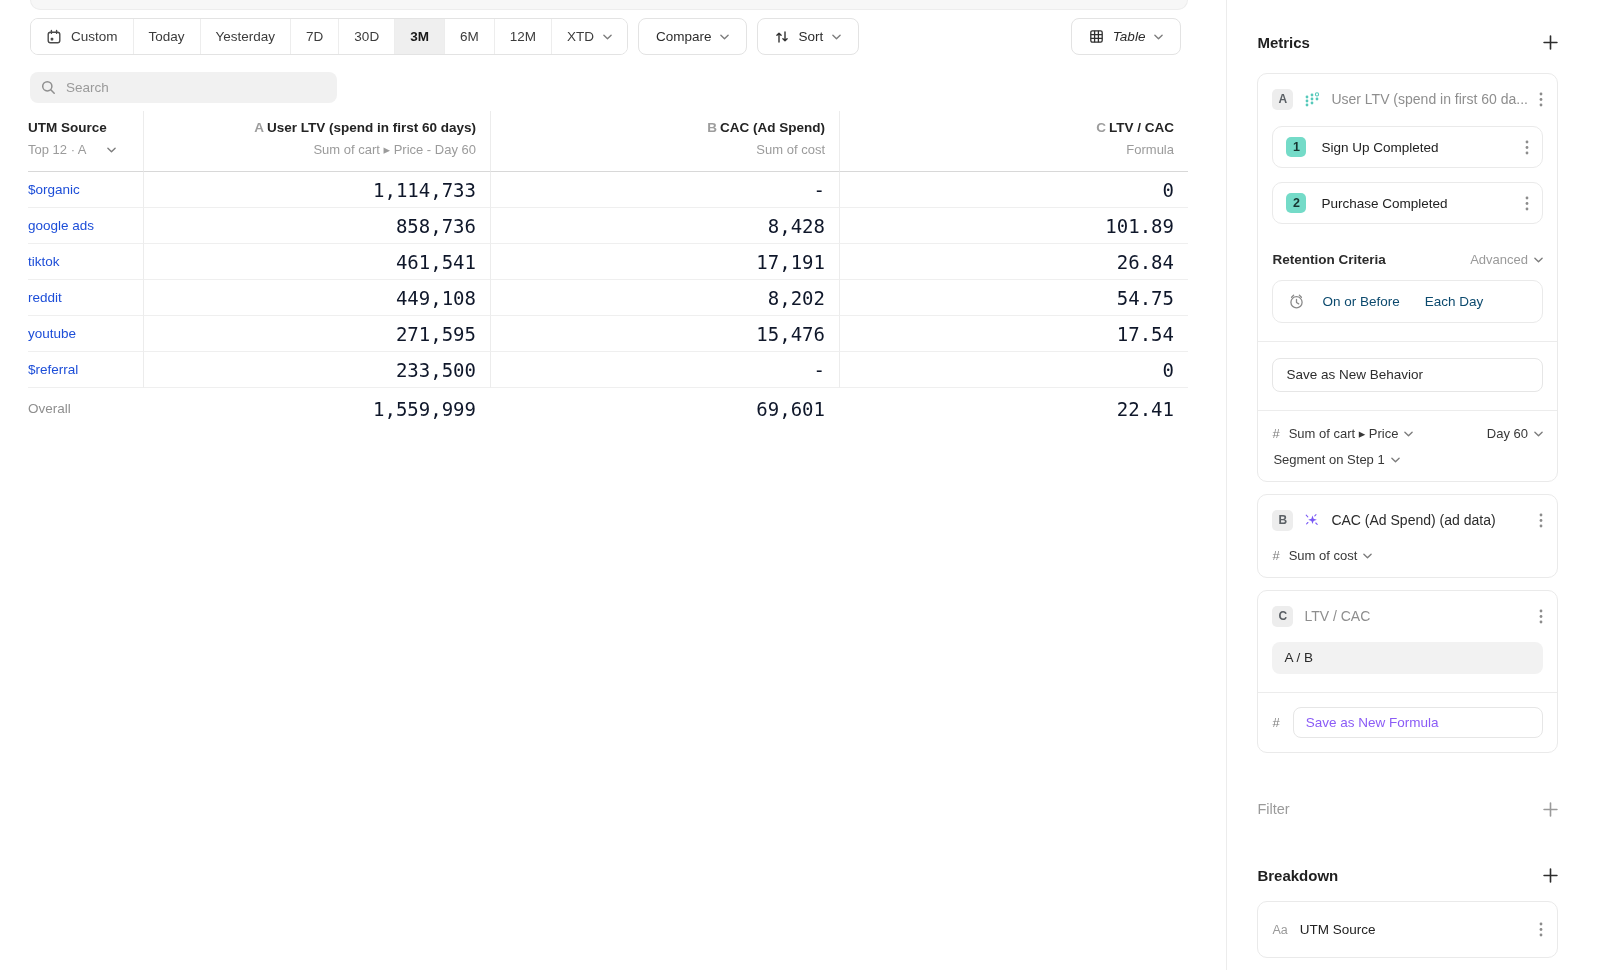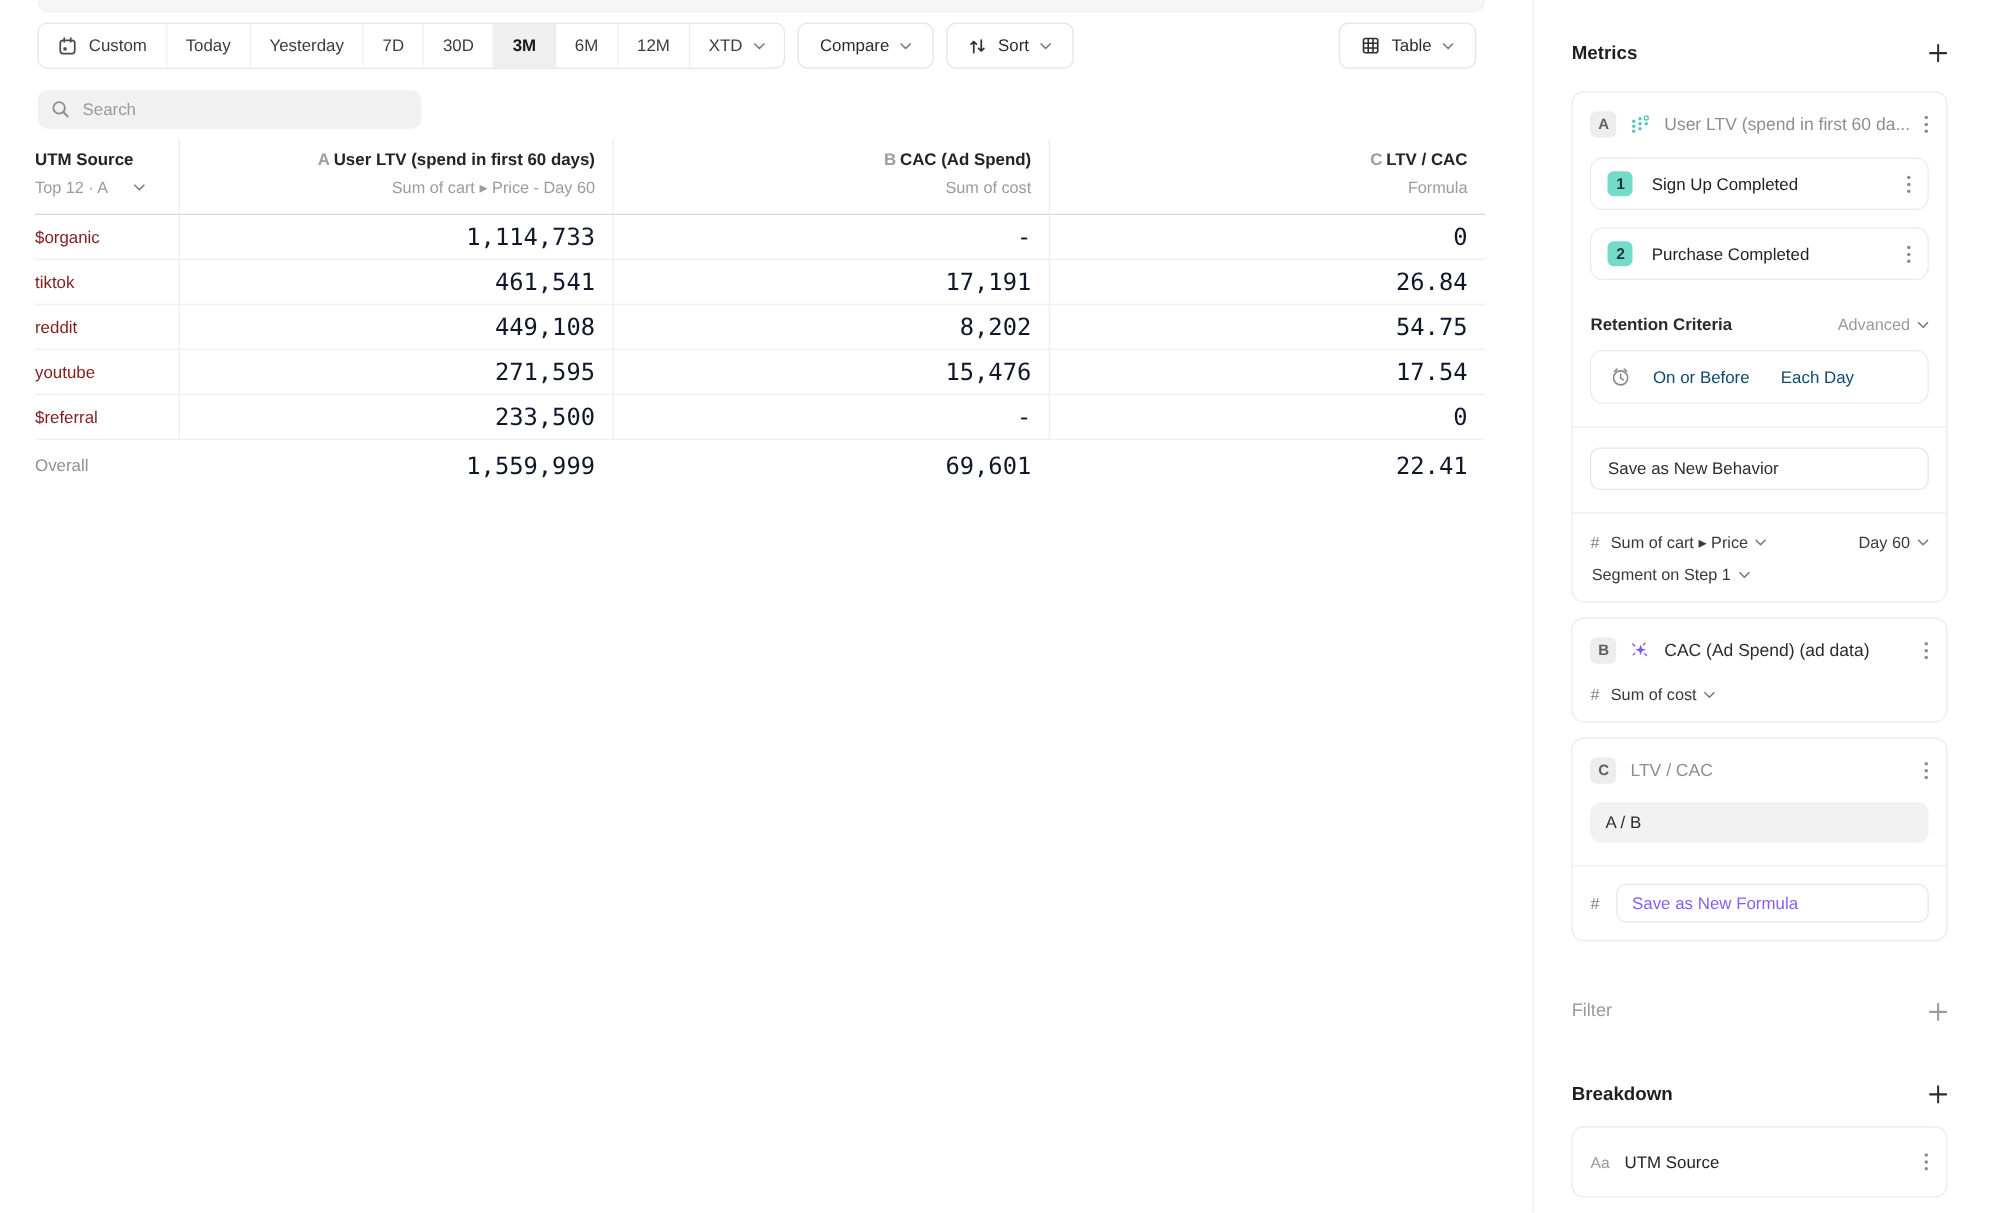--- a/index.html
+++ b/index.html
@@ -17,39 +17,39 @@
   .seg { display:inline-flex; border:1px solid #e3e3e3; border-radius:8px; height:37px;
          background:#fff; overflow:hidden; }
   .seg-item { display:flex; align-items:center; gap:9px; padding:0 15px; font-size:13.5px;
               color:#3c3c3c; background:#fff; border:none; border-right:1px solid #ededed;
               cursor:pointer; font-family:inherit; }
   .seg-item:last-child { border-right:none; }
   .seg-item.selected { background:#efefef; font-weight:700; color:#191919; }
   .btn { height:37px; border:1px solid #e3e3e3; border-radius:8px; background:#fff;
          display:flex; align-items:center; gap:9px; padding:0 17px; font-size:13.5px;
          color:#2c2c2c; margin-left:10px; cursor:pointer; font-family:inherit; }
-  .table-btn { margin-left:auto; margin-right:45px; }
+  .table-btn { margin-left:auto; margin-right:45px;font-style:italic; }
 
   .search { margin:17px 0 0 30px; width:307px; height:31px; background:#f1f1f1;
             border-radius:8px; display:flex; align-items:center; gap:10px; padding:0 11px; }
   .search input { flex:1; border:none; background:transparent; outline:none;
                   font-size:13.5px; color:#333; font-family:inherit; }
   .search input::placeholder { color:#9a9a9a; }
 
   .tbl { margin:8px 0 0 28px; width:1160px; }
   .trow { display:grid; grid-template-columns:115px 347px 349px 349px; }
   .bordered > div:nth-child(n+2) { border-left:1px solid #ececec; }
   .thead > div { border-bottom:1px solid #d8d8d8; padding-top:8px; padding-bottom:13px; }
   .th-main { font-size:13.5px; font-weight:700; color:#242424; line-height:17px; }
   .col-letter { color:#9d9d9d; font-weight:600; margin-right:3px; }
   .th-sub { margin-top:6px; font-size:13px; color:#9b9b9b; line-height:16px; }
   .th-first .th-sub { display:flex; align-items:center; gap:20px; }
   .th-val { text-align:right; padding-right:14px; }
   .td { height:36px; line-height:36px; border-bottom:1px solid #efefef; overflow:hidden; }
-  .td-label { font-size:13.5px; color:#7f1d1d; }
+  .td-label { font-size:13.5px; color:#1d4ed8; }
   .td-num { text-align:right; padding-right:14px; font-family:"DejaVu Sans Mono",monospace;
             font-size:19px; color:#0f172a; }
   .brow:last-of-type .td { border-bottom:1px solid #dadada; }
   .overall { margin-top:3px; }
   .overall .td { border-bottom:none; }
   .overall-label { color:#8f8f8f; }
 
   
   .sidebar { flex:1; border-left:1px solid #ececec; padding:34px 42px 0 30px; }
   .side-head { display:flex; justify-content:space-between; align-items:center; }
@@ -214,20 +214,26 @@
         </div>
       </div>
 
       <div class="trow brow bordered">
         <div class="td td-label">$organic</div>
         <div class="td td-num">1,114,733</div>
         <div class="td td-num">-</div>
         <div class="td td-num">0</div>
       </div>
       <div class="trow brow bordered">
+        <div class="td td-label">google ads</div>
+        <div class="td td-num">858,736</div>
+        <div class="td td-num">8,428</div>
+        <div class="td td-num">101.89</div>
+      </div>
+      <div class="trow brow bordered">
         <div class="td td-label">tiktok</div>
         <div class="td td-num">461,541</div>
         <div class="td td-num">17,191</div>
         <div class="td td-num">26.84</div>
       </div>
       <div class="trow brow bordered">
         <div class="td td-label">reddit</div>
         <div class="td td-num">449,108</div>
         <div class="td td-num">8,202</div>
         <div class="td td-num">54.75</div>

